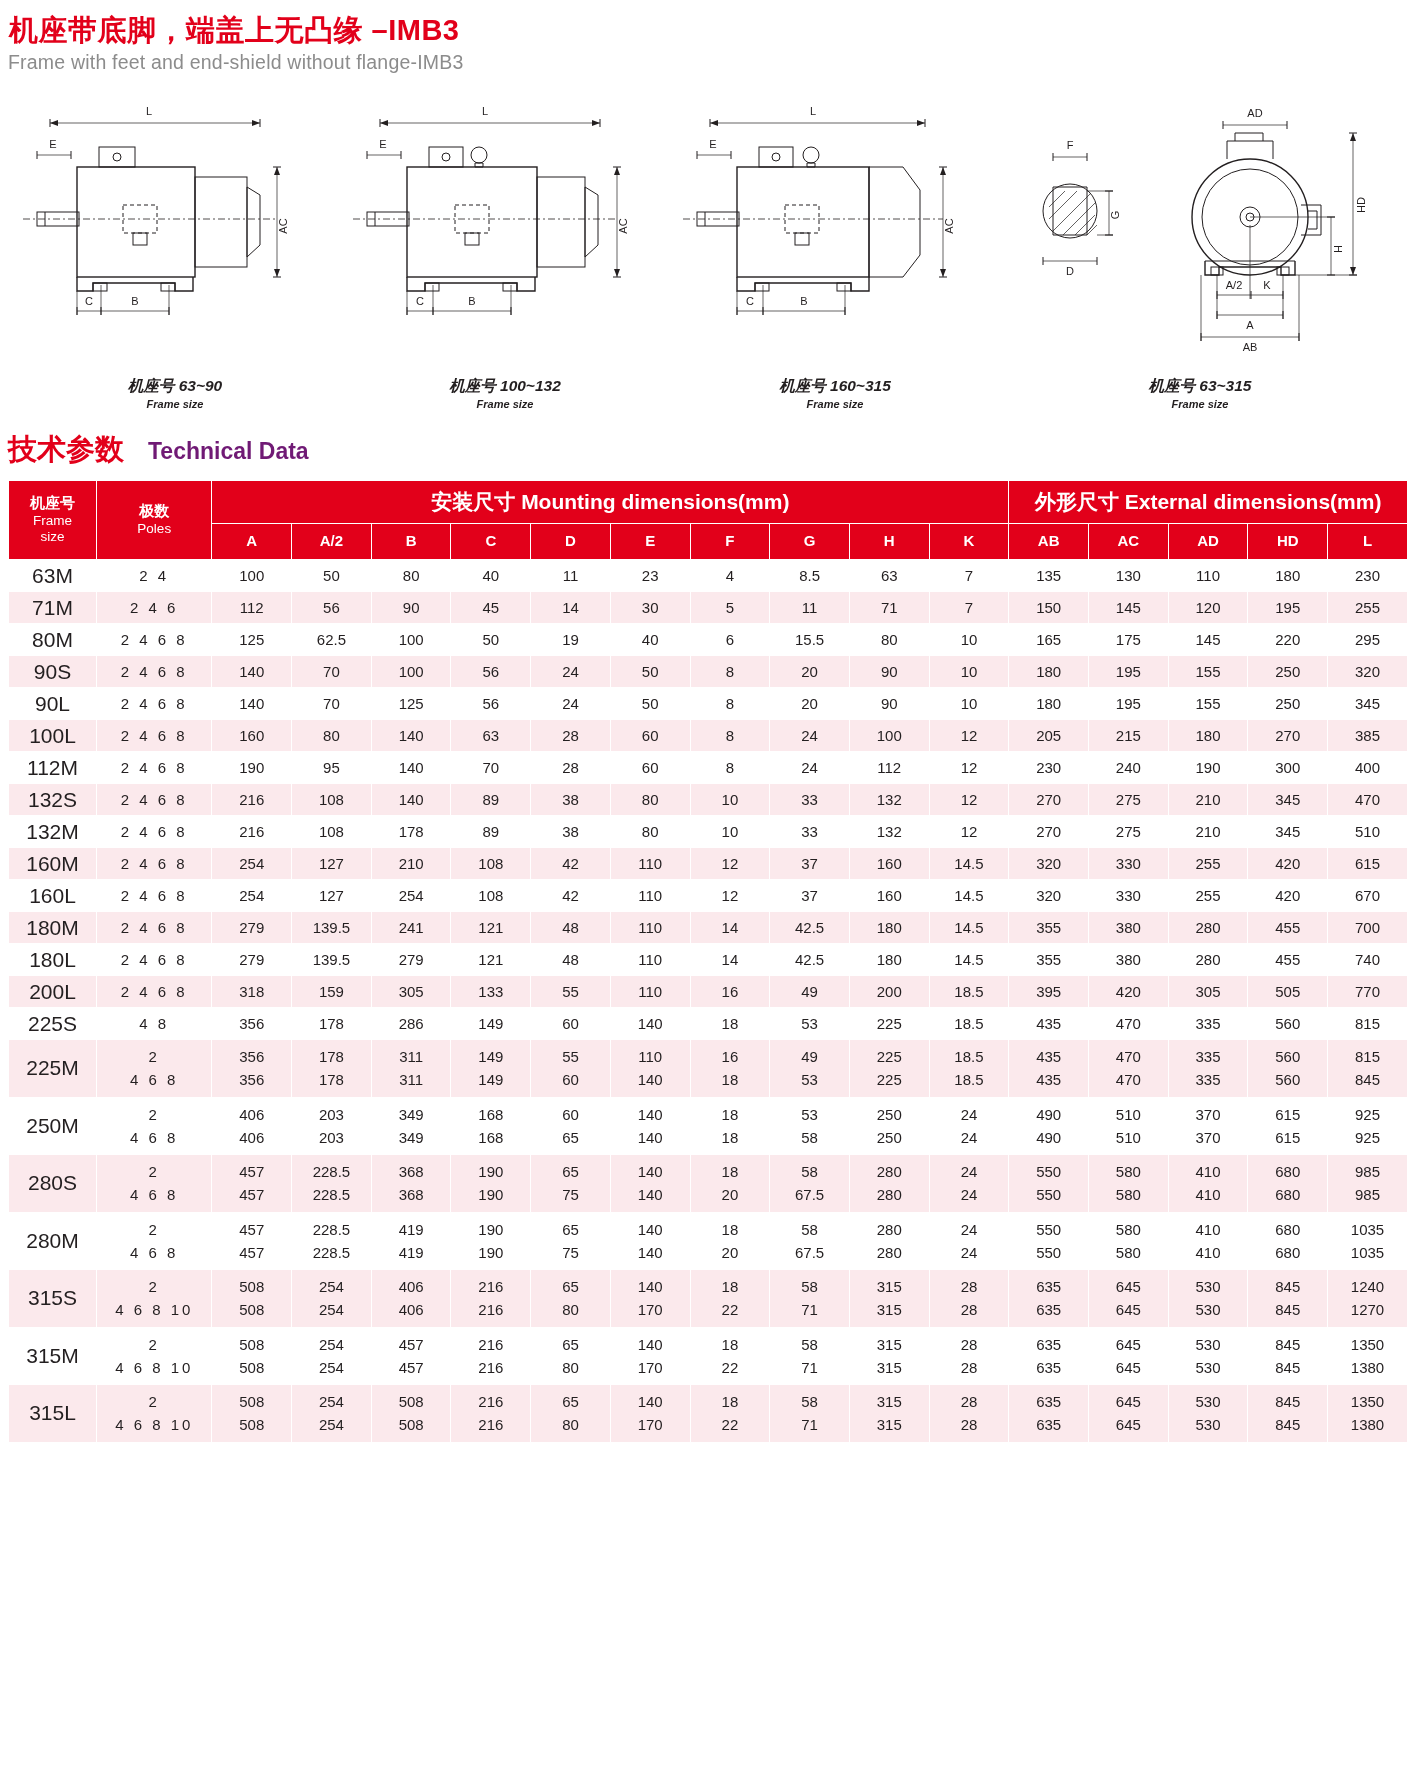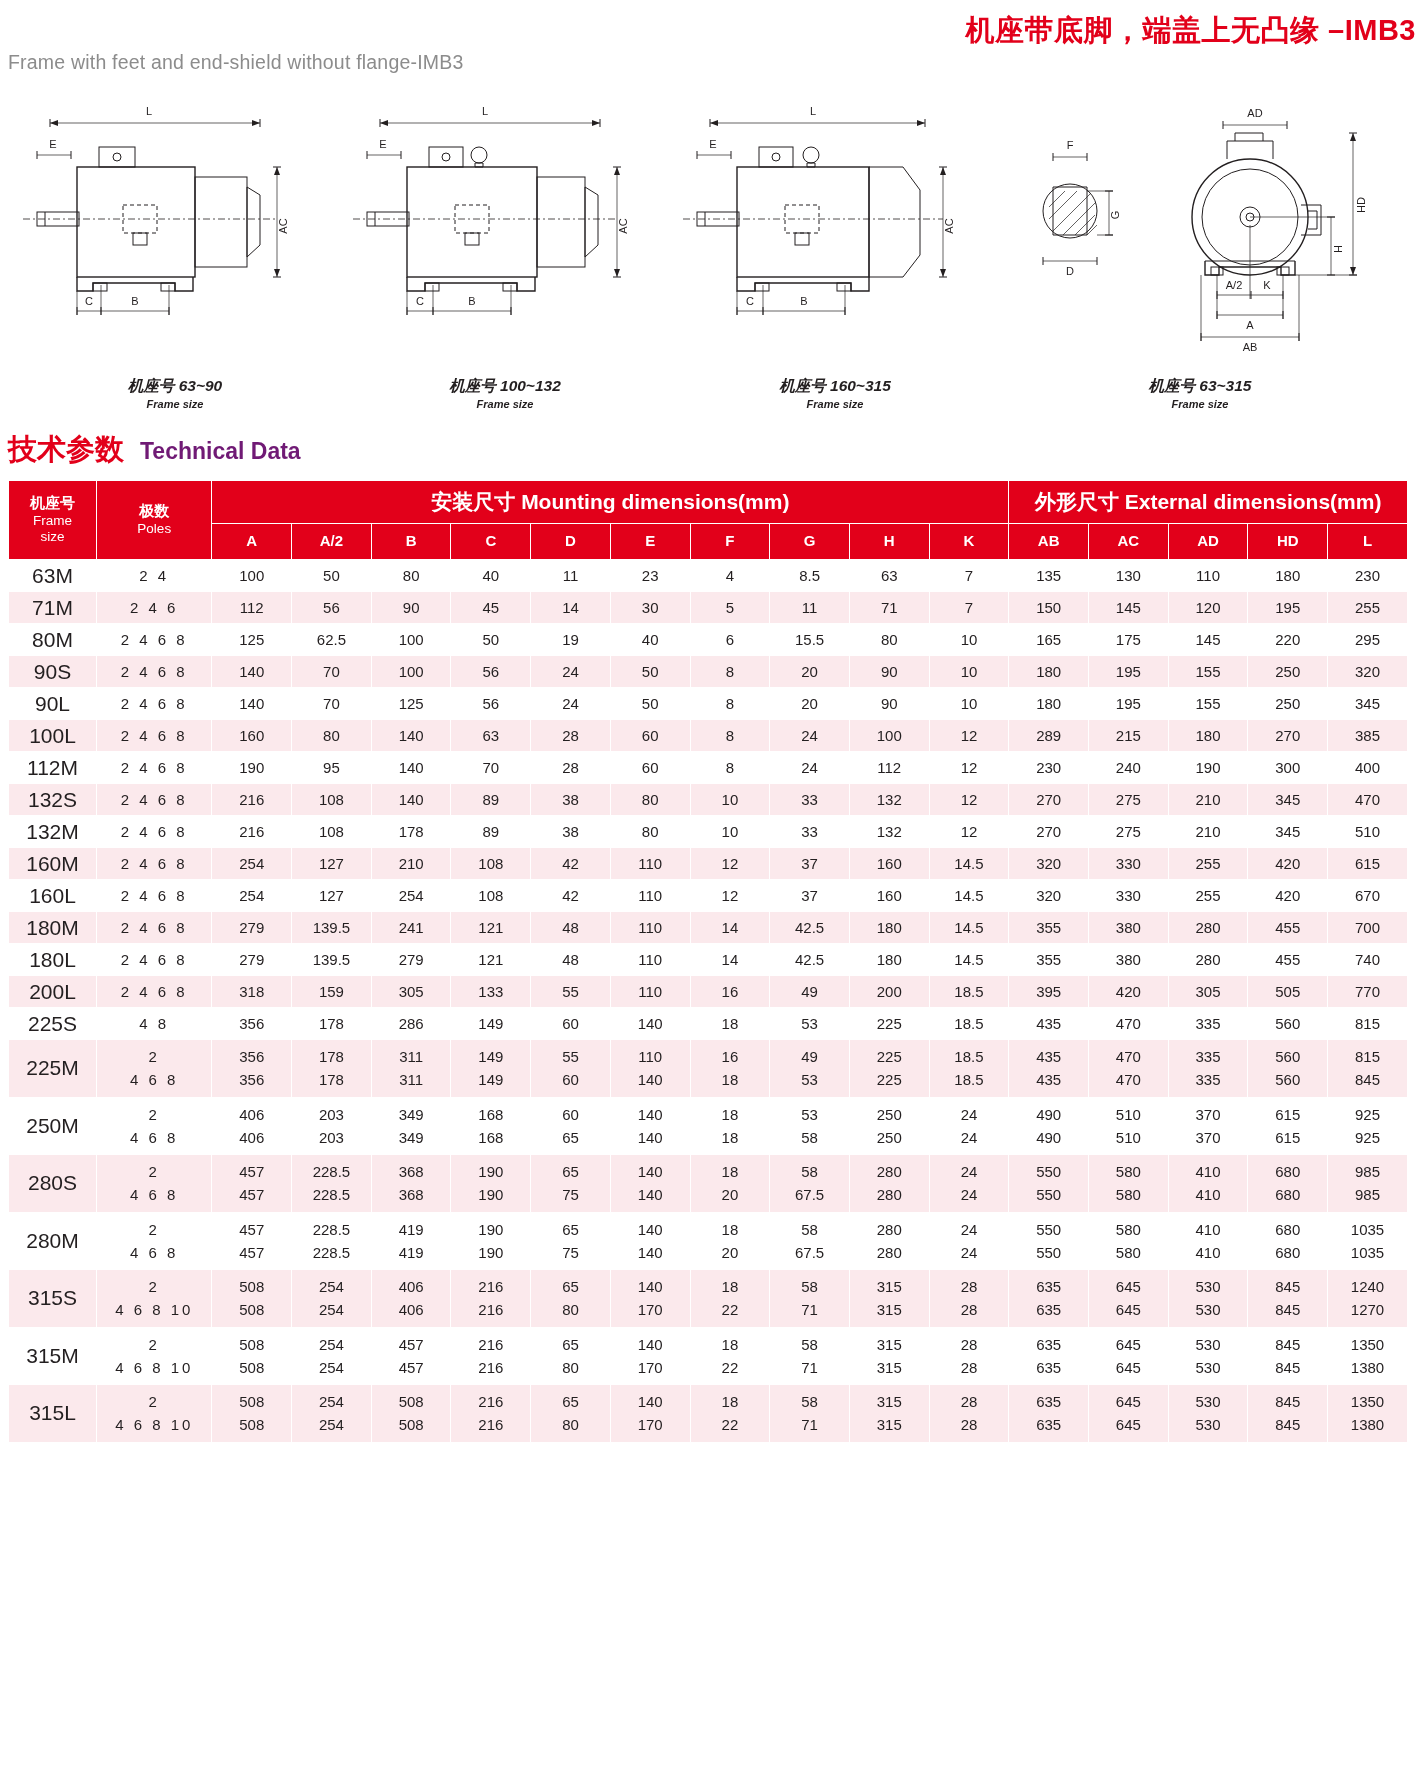--- a/index.html
+++ b/index.html
@@ -23,22 +23,21 @@
   
   .header {
     padding: 14px 0 0 8px;
   }
   .title-cn {
     color: #e2001a;
     font-size: 29px;
     font-weight: bold;
     letter-spacing: 0.5px;
     line-height: 1.15;
-    margin: 0 0 4px 17px;
-    text-align: right;
+    margin: 0 0 4px 1px;
   }
   .title-en {
     color: #8c8c8c;
     font-size: 19.5px;
     font-weight: normal;
     letter-spacing: 0.2px;
     margin: 0;
   }
 
   
@@ -76,21 +75,21 @@
     font-size: 11px;
     color: #231f20;
     font-weight: bold;
   }
 
   
   .section-title {
     margin: 18px 0 10px 8px;
     display: flex;
     align-items: baseline;
-    gap: 16px;
+    gap: 24px;
   }
   .section-title .cn {
     color: #e2001a;
     font-size: 29px;
     font-weight: bold;
   }
   .section-title .en {
     color: #701a75;
     font-size: 23px;
     font-weight: bold;
@@ -593,21 +592,21 @@
           <td>160</td>
           <td>80</td>
           <td>140</td>
           <td>63</td>
           <td>28</td>
           <td>60</td>
           <td>8</td>
           <td>24</td>
           <td>100</td>
           <td>12</td>
-          <td>289</td>
+          <td>205</td>
           <td>215</td>
           <td>180</td>
           <td>270</td>
           <td>385</td>
         </tr>
         <tr class="odd">
           <td class="frame">112M</td>
           <td class="poles">
             <span class="l1">2  4  6  8</span>
           </td>

